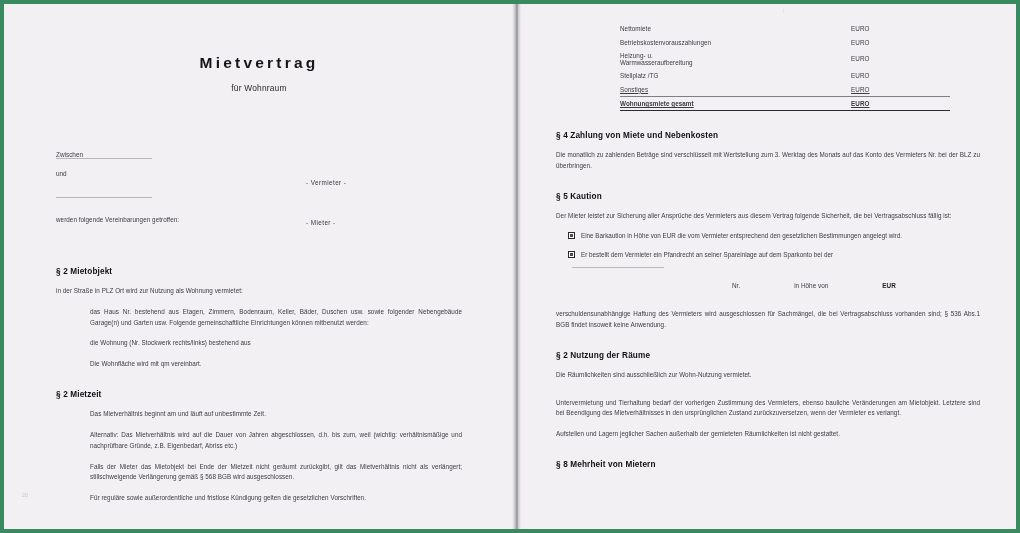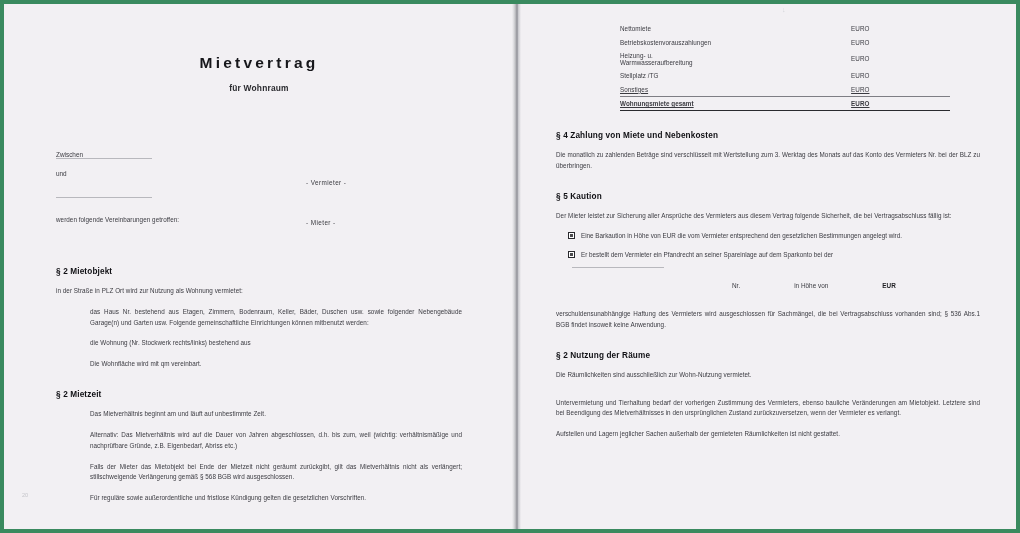--- a/index.html
+++ b/index.html
@@ -85,21 +85,21 @@
     font-size: 15.5px;
     font-weight: bold;
     letter-spacing: 3.2px;
     color: #16161a;
     margin: 0;
     padding-top: 50px;
   }
   .doc-subtitle {
     text-align: center;
     font-size: 8.4px;
-    font-weight: bold;
+    font-weight: normal;
     color: #2a2a2e;
     margin: 11px 0 0 0;
     letter-spacing: .2px;
   }
 
   .sec-head {
     font-size: 8.2px;
     font-weight: bold;
     color: #101014;
     letter-spacing: .15px;
@@ -316,20 +316,23 @@
           <div class="body-txt blk">verschuldensunabhängige Haftung des Vermieters wird ausgeschlossen für Sachmängel, die bei Vertragsabschluss vorhanden sind; § 536 Abs.1 BGB findet insoweit keine Anwendung.</div>
         </div>
 
         <div class="sec-gap">
           <div class="sec-head">§ 2  Nutzung der Räume</div>
           <div class="body-txt blk">Die Räumlichkeiten sind ausschließlich zur Wohn-Nutzung vermietet.</div>
           <div class="body-txt blk-lg">Untervermietung und Tierhaltung bedarf der vorherigen Zustimmung des Vermieters, ebenso bauliche Veränderungen am Mietobjekt. Letztere sind bei Beendigung des Mietverhältnisses in den ursprünglichen Zustand zurückzuversetzen, wenn der Vermieter es verlangt.</div>
           <div class="body-txt blk">Aufstellen und Lagern jeglicher Sachen außerhalb der gemieteten Räumlichkeiten ist nicht gestattet.</div>
         </div>
 
+        <div class="sec-gap">
+          <div class="sec-head">§ 8  Mehrheit von Mietern</div>
+        </div>
 
       </div>
     </div>
 
   </div>
 
   <div id="spine"></div>
   <div id="spine-line"></div>
 
 </div>

